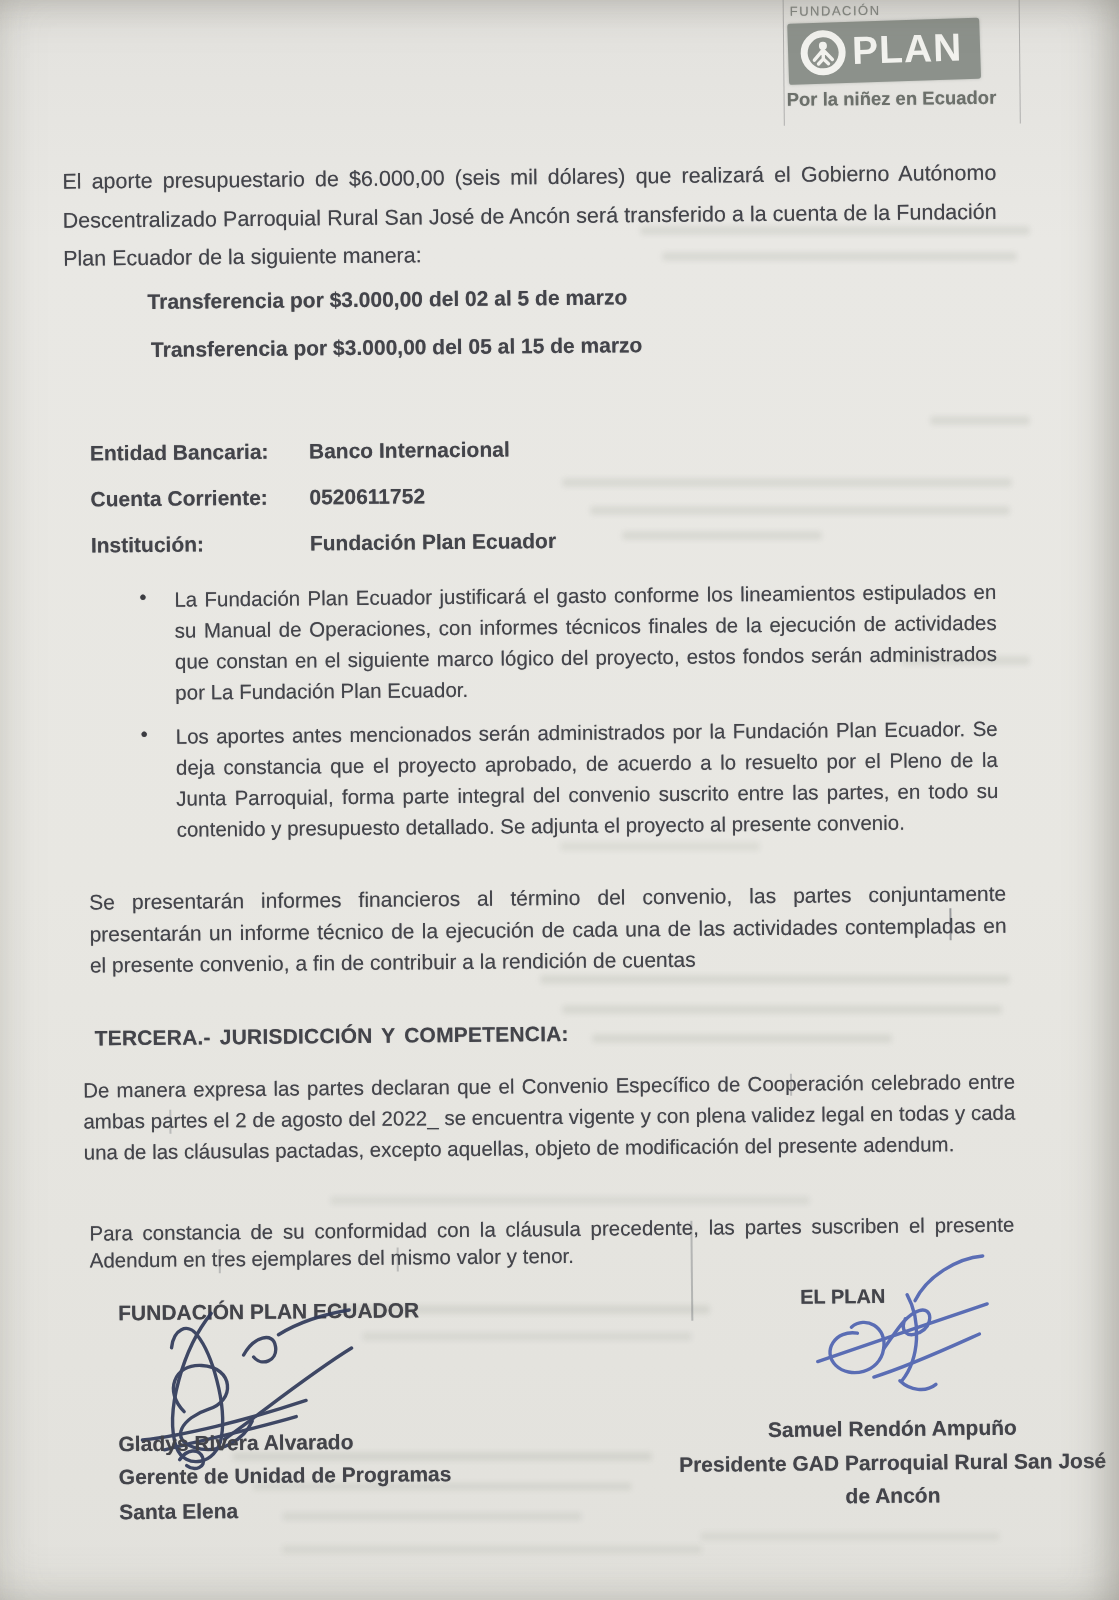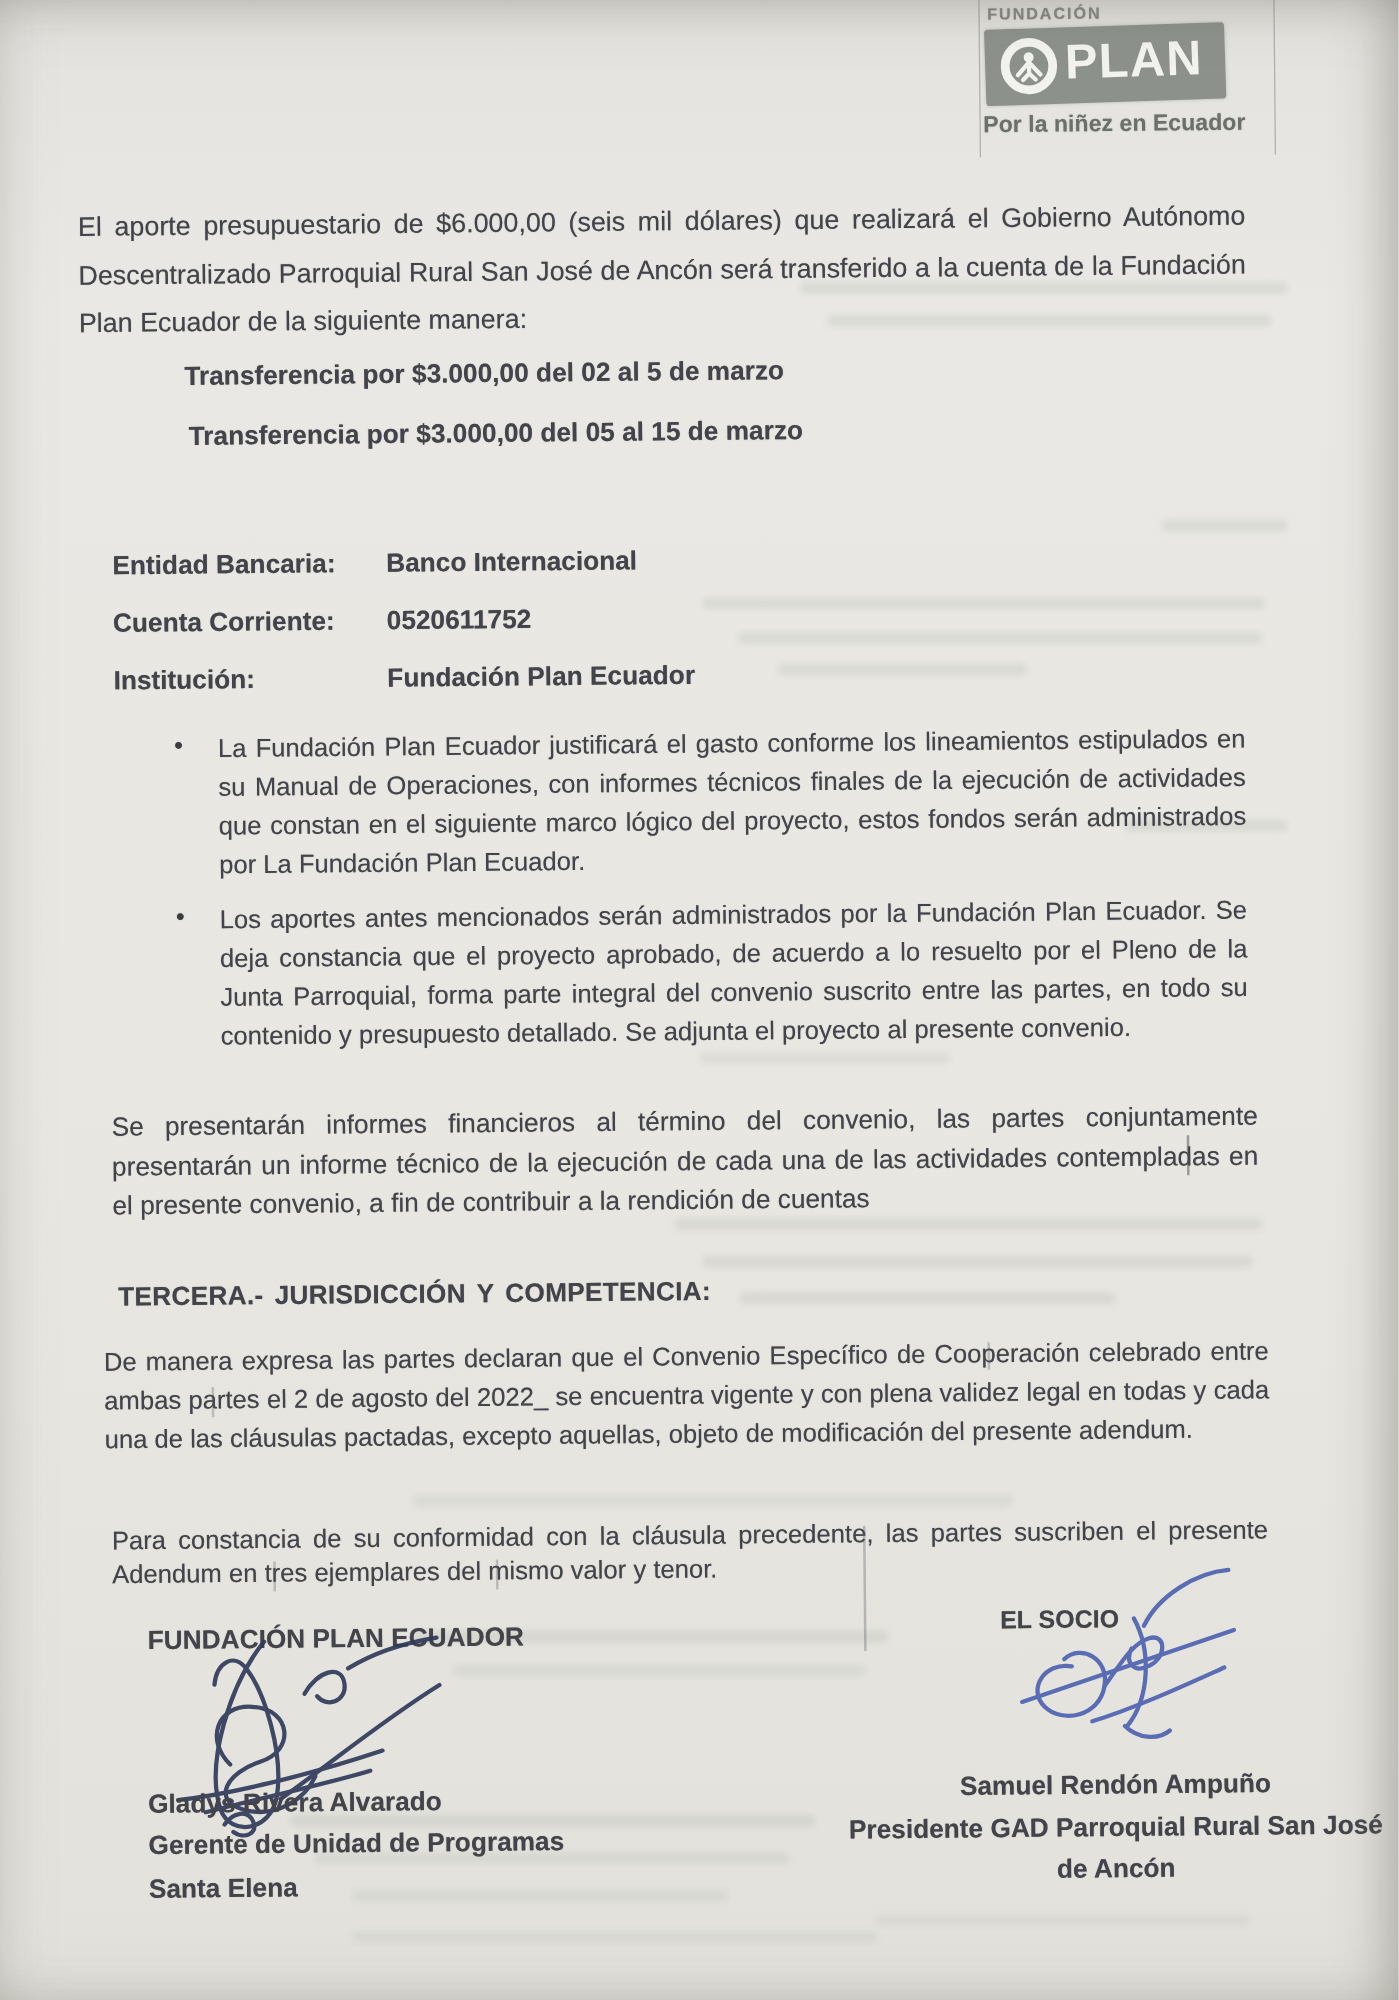--- a/index.html
+++ b/index.html
@@ -20,21 +20,21 @@
   }
   .tilt{position:absolute;inset:0;transform:rotate(-0.55deg);transform-origin:50% 48%;}
   .abs{position:absolute;}
   .txt{
     color:#43444a;
     text-shadow:0 0 0.7px rgba(67,68,74,0.55);
   }
   .jtxt{text-align:justify;}
   
   .cell-line{position:absolute;top:0;width:1px;height:128px;background:rgba(110,110,112,0.45);}
-  .logo-fundacion{position:absolute;left:797px;top:6px;font-size:13px;font-weight:700;
+  .logo-fundacion{position:absolute;left:797px;top:6px;font-size:13px;font-weight:400;
     letter-spacing:1.5px;color:#848782;text-shadow:0 0 1px rgba(132,135,130,0.6);text-align:right;}
   .logo-box{position:absolute;left:795px;top:24px;width:192px;height:61px;background:#8c918b;
     border-radius:3px;transform:rotate(-1.3deg);box-shadow:0 0 3px rgba(140,145,139,0.5);}
   .logo-plan{position:absolute;left:64px;top:7px;font-size:39px;font-weight:800;color:#f2f2ee;
     letter-spacing:1px;font-family:"Liberation Sans",sans-serif;}
   .logo-tagline{position:absolute;left:793px;top:91px;font-size:18.5px;font-weight:700;color:#6c706b;
     text-shadow:0 0 1px rgba(108,112,107,0.5);}
   
   .intro{left:68px;top:158px;width:934px;font-size:21.5px;line-height:38.5px;margin:0;}
   .transfer{font-size:21px;font-weight:700;}
@@ -144,21 +144,21 @@
           <path d="M 55 160 C 62 150, 74 148, 78 158 C 82 168, 70 172, 62 166"></path>
           <path d="M 18 140 C 58 136, 120 122, 182 102"></path>
         </g>
       </svg>
       <div class="abs txt name" style="left:112px;top:1428px;">Gladys Rivera Alvarado</div>
       <div class="abs txt name" style="left:112px;top:1461px;">Gerente de Unidad de Programas</div>
       <div class="abs txt name" style="left:112px;top:1496px;">Santa Elena</div>
     </div>
 
     <div>
-      <div class="abs txt sig-org-right">EL SOCIO</div>
+      <div class="abs txt sig-org-right">EL PLAN</div>
       <svg class="sigsvg" style="left:782px;top:1252px;" width="210" height="158" viewBox="0 0 210 158">
         <g fill="none" stroke="#4b60b0" stroke-width="3.4" stroke-linecap="round" opacity="0.9">
           <path d="M 196 8 C 170 10, 140 28, 128 52"></path>
           <path d="M 70 84 C 48 80, 34 102, 48 116 C 62 130, 92 124, 96 100 C 100 78, 78 66, 64 78"></path>
           <path d="M 96 100 C 108 84, 118 66, 132 62 C 146 58, 146 78, 132 84 C 120 90, 112 82, 118 70"></path>
           <path d="M 30 112 C 80 96, 150 72, 200 56"></path>
           <path d="M 86 128 C 120 118, 160 100, 192 86"></path>
           <path d="M 120 46 C 134 72, 132 110, 114 132"></path>
           <path d="M 112 132 C 122 142, 138 144, 148 136"></path>
         </g>

